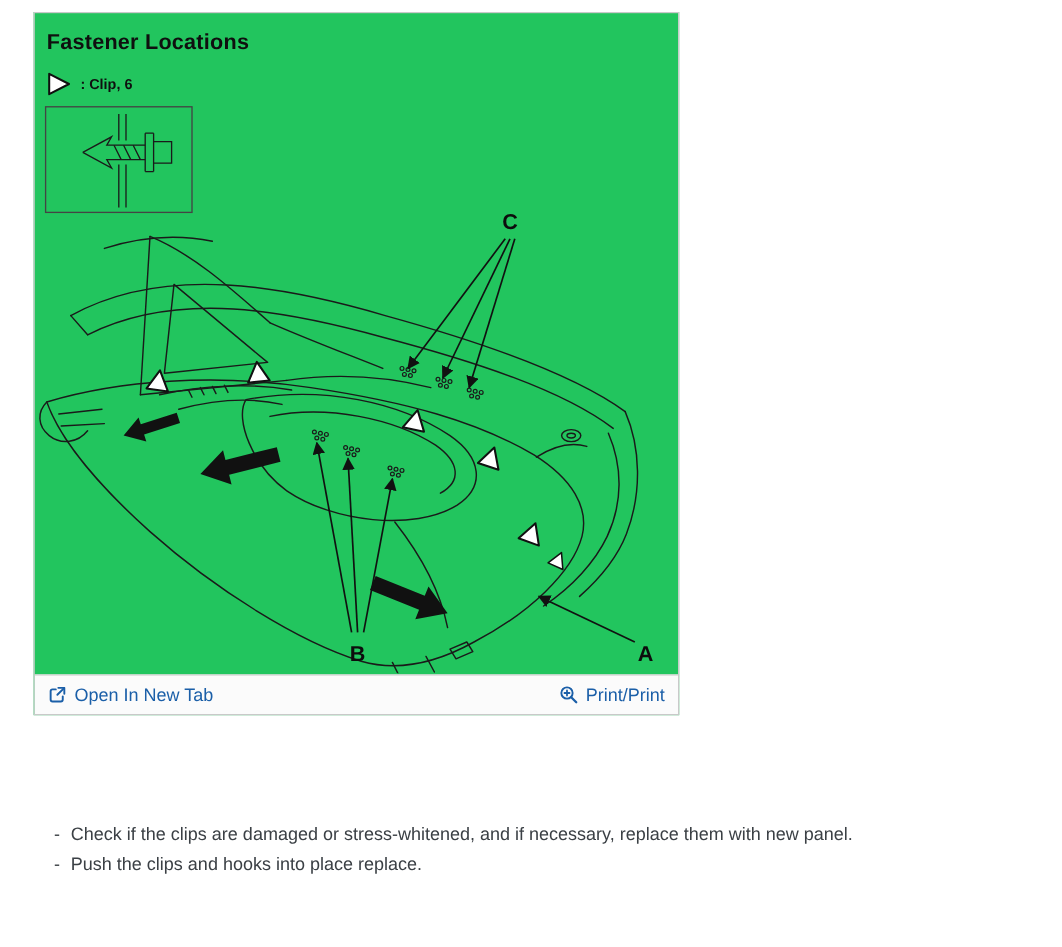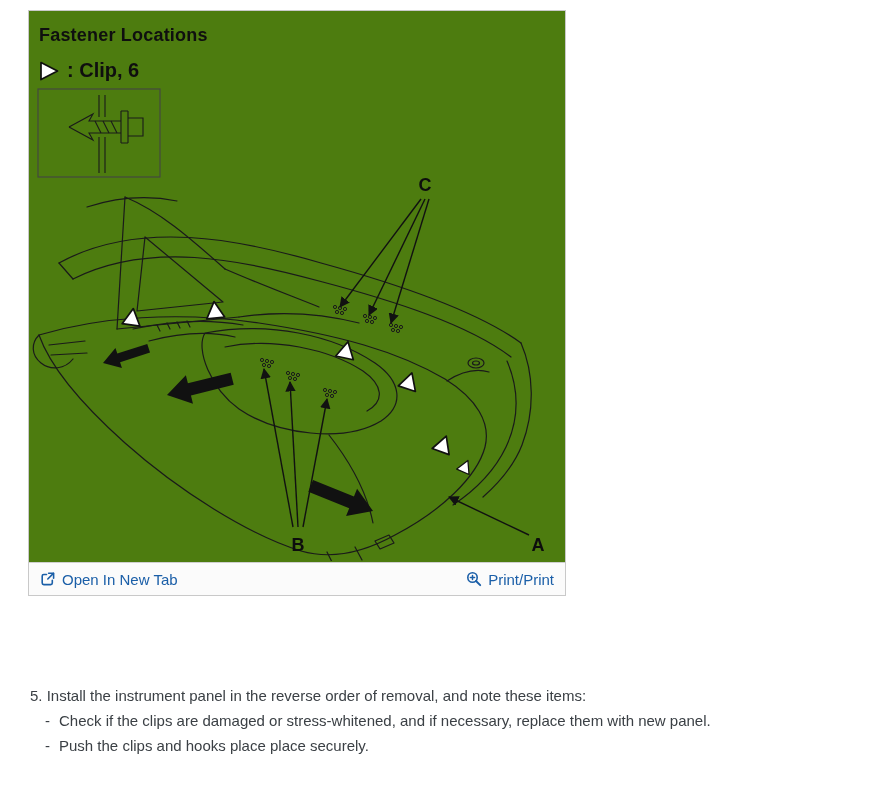--- a/index.html
+++ b/index.html
@@ -1,28 +1,28 @@
 <!DOCTYPE html>
 <html><head>
 <meta charset="utf-8">
 <style>
   html,body{margin:0;padding:0;background:#ffffff;}
   body{width:885px;height:789px;position:relative;font-family:"Liberation Sans",sans-serif;}
 
   .figure-panel{
     position:absolute;left:28px;top:10px;width:536px;height:584px;
-    border:1px solid #c9c9c9;background:#4d7c0f;box-sizing:content-box;
+    border:1px solid #c9c9c9;background:#22c55e;box-sizing:content-box;
   }
   .panel-title{
     position:absolute;top:14px;left:10px;font-size:18px;font-weight:bold;
     color:#0f0f0f;letter-spacing:0.2px;z-index:3;
   }
   .legend{
     position:absolute;top:48px;left:9px;display:flex;align-items:center;gap:7px;
-    font-weight:bold;font-size:20px;color:#0f0f0f;z-index:3;
+    font-weight:bold;font-size:12px;color:#0f0f0f;z-index:3;
   }
   .legend svg{display:block;}
   .diagram{position:absolute;top:0;left:0;z-index:1;}
 
   .panel-footer{
     position:absolute;left:0;right:0;bottom:0;height:33px;
     border-top:1px solid #cfcfcf;background:#fbfbfb;
     display:flex;justify-content:space-between;align-items:center;
     padding:1px 11px;box-sizing:border-box;z-index:4;
   }
@@ -201,24 +201,23 @@
           <circle cx="6.5" cy="6.5" r="4.7" fill="none" stroke="#1b5fa8" stroke-width="1.6"></circle>
           <path d="M6.5,4.4 V8.6 M4.4,6.5 H8.6" stroke="#1b5fa8" stroke-width="1.5" stroke-linecap="round"></path>
           <path d="M10,10 L14.2,14.2" stroke="#1b5fa8" stroke-width="1.9" stroke-linecap="round"></path>
         </svg>
         <span>Print/Print</span>
       </a>
     </div>
   </div>
 
   <div class="instructions">
-    <div class="step">5. Install the instrument panel in the reverse order of removal, and note these items:</div>
     <div class="bullet">
       <span class="dash">-</span>
       <span>Check if the clips are damaged or stress-whitened, and if necessary, replace them with new panel.</span>
     </div>
     <div class="bullet">
       <span class="dash">-</span>
-      <span>Push the clips and hooks place place securely.</span>
+      <span>Push the clips and hooks into place replace.</span>
     </div>
   </div>
 
 </div>
 
 </body></html>

